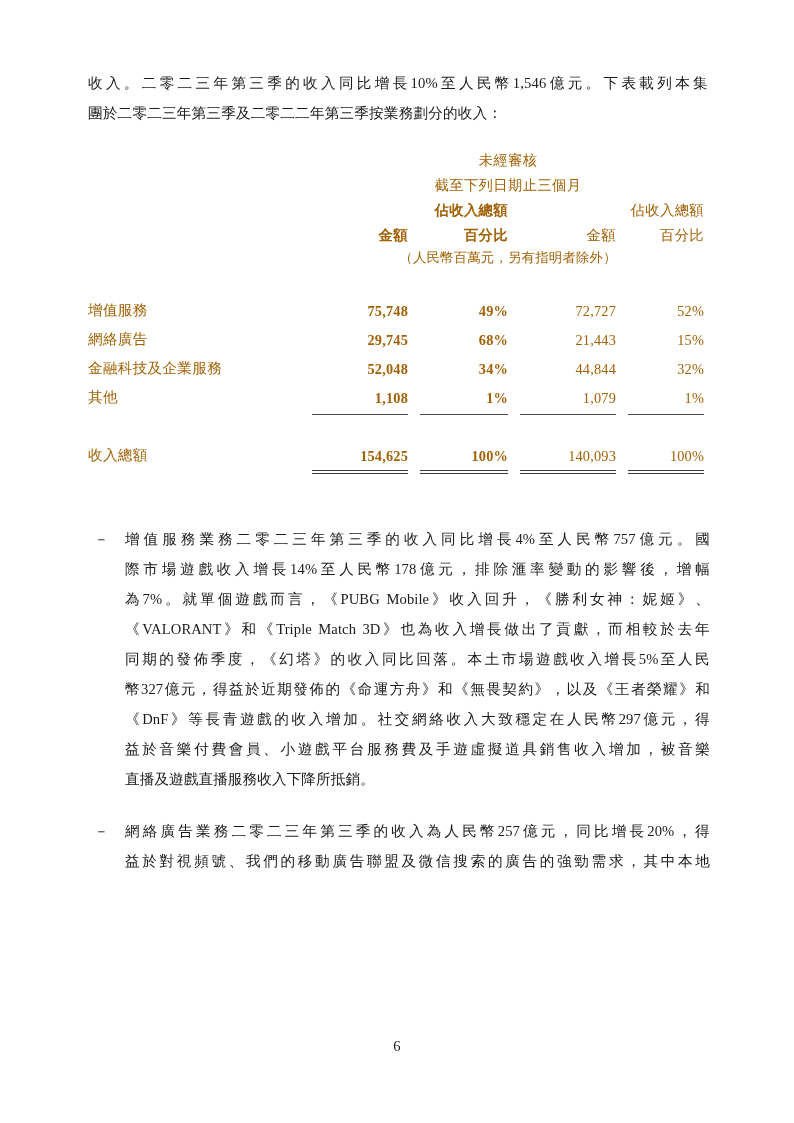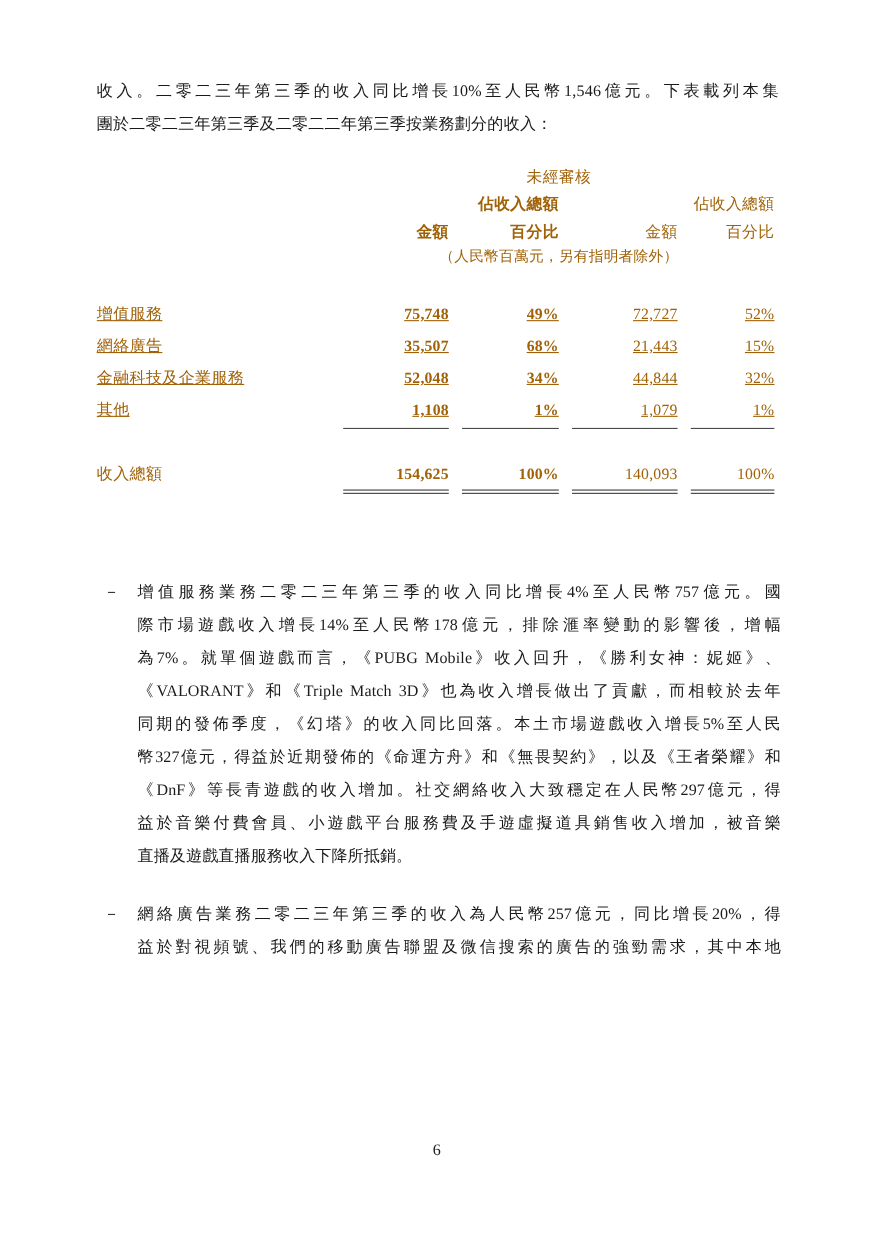--- a/index.html
+++ b/index.html
@@ -98,21 +98,21 @@
   .unit-note {
     text-align: center;
     font-size: 13.4px;
     letter-spacing: 0.2px;
     padding-top: 4px !important;
     padding-bottom: 2px !important;
   }
 
   .spacer-row td { height: 22px; }
 
-  .data-row td { height: 29px; text-decoration: underline; }
+  .data-row td { height: 29px; }
   .row-label {
     text-align: left;
     font-size: 14.6px;
     letter-spacing: 0.3px;
   }
   .num {
     text-align: right;
     padding-right: 6px !important;
     font-variant-numeric: lining-nums;
     letter-spacing: 0.2px;
@@ -248,20 +248,24 @@
           <col class="c-amt2">
           <col class="c-pct2">
       </colgroup>
       <tbody>
         <tr class="hdr-row">
           <td></td>
           <td colspan="4" class="hdr-center">未經審核</td>
         </tr>
         <tr class="hdr-row">
           <td></td>
+          <td colspan="4" class="hdr-center">截至下列日期止三個月</td>
+        </tr>
+        <tr class="hdr-row">
+          <td></td>
           <td></td>
           <td class="hdr-right b">佔收入總額</td>
           <td></td>
           <td class="hdr-right">佔收入總額</td>
         </tr>
         <tr class="hdr-row">
           <td></td>
           <td class="hdr-right b">金額</td>
           <td class="hdr-right b">百分比</td>
           <td class="hdr-right">金額</td>
@@ -278,21 +282,21 @@
 
         <tr class="data-row">
           <td class="row-label">增值服務</td>
           <td class="num b">75,748</td>
           <td class="num b">49%</td>
           <td class="num">72,727</td>
           <td class="num">52%</td>
         </tr>
         <tr class="data-row">
           <td class="row-label">網絡廣告</td>
-          <td class="num b">35,507</td>
+          <td class="num b">29,745</td>
           <td class="num b">68%</td>
           <td class="num">21,443</td>
           <td class="num">15%</td>
         </tr>
         <tr class="data-row">
           <td class="row-label">金融科技及企業服務</td>
           <td class="num b">52,048</td>
           <td class="num b">34%</td>
           <td class="num">44,844</td>
           <td class="num">32%</td>

